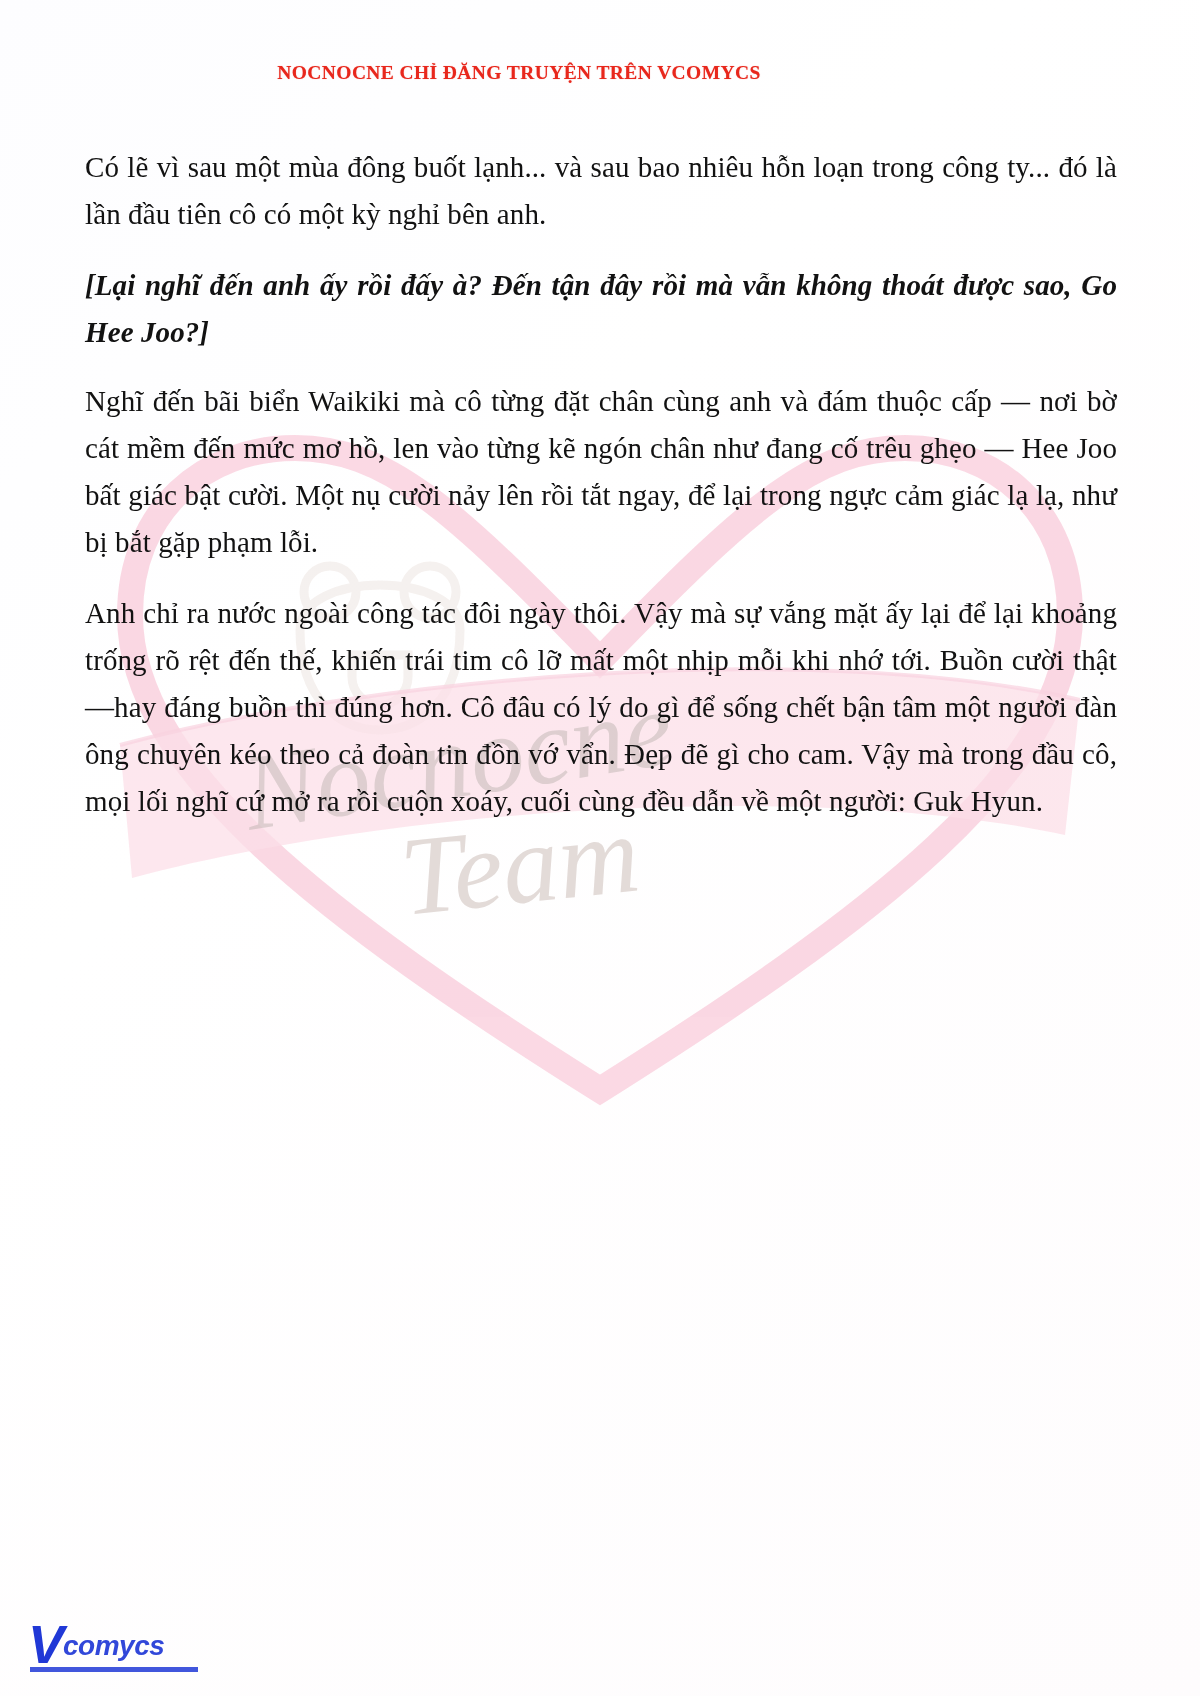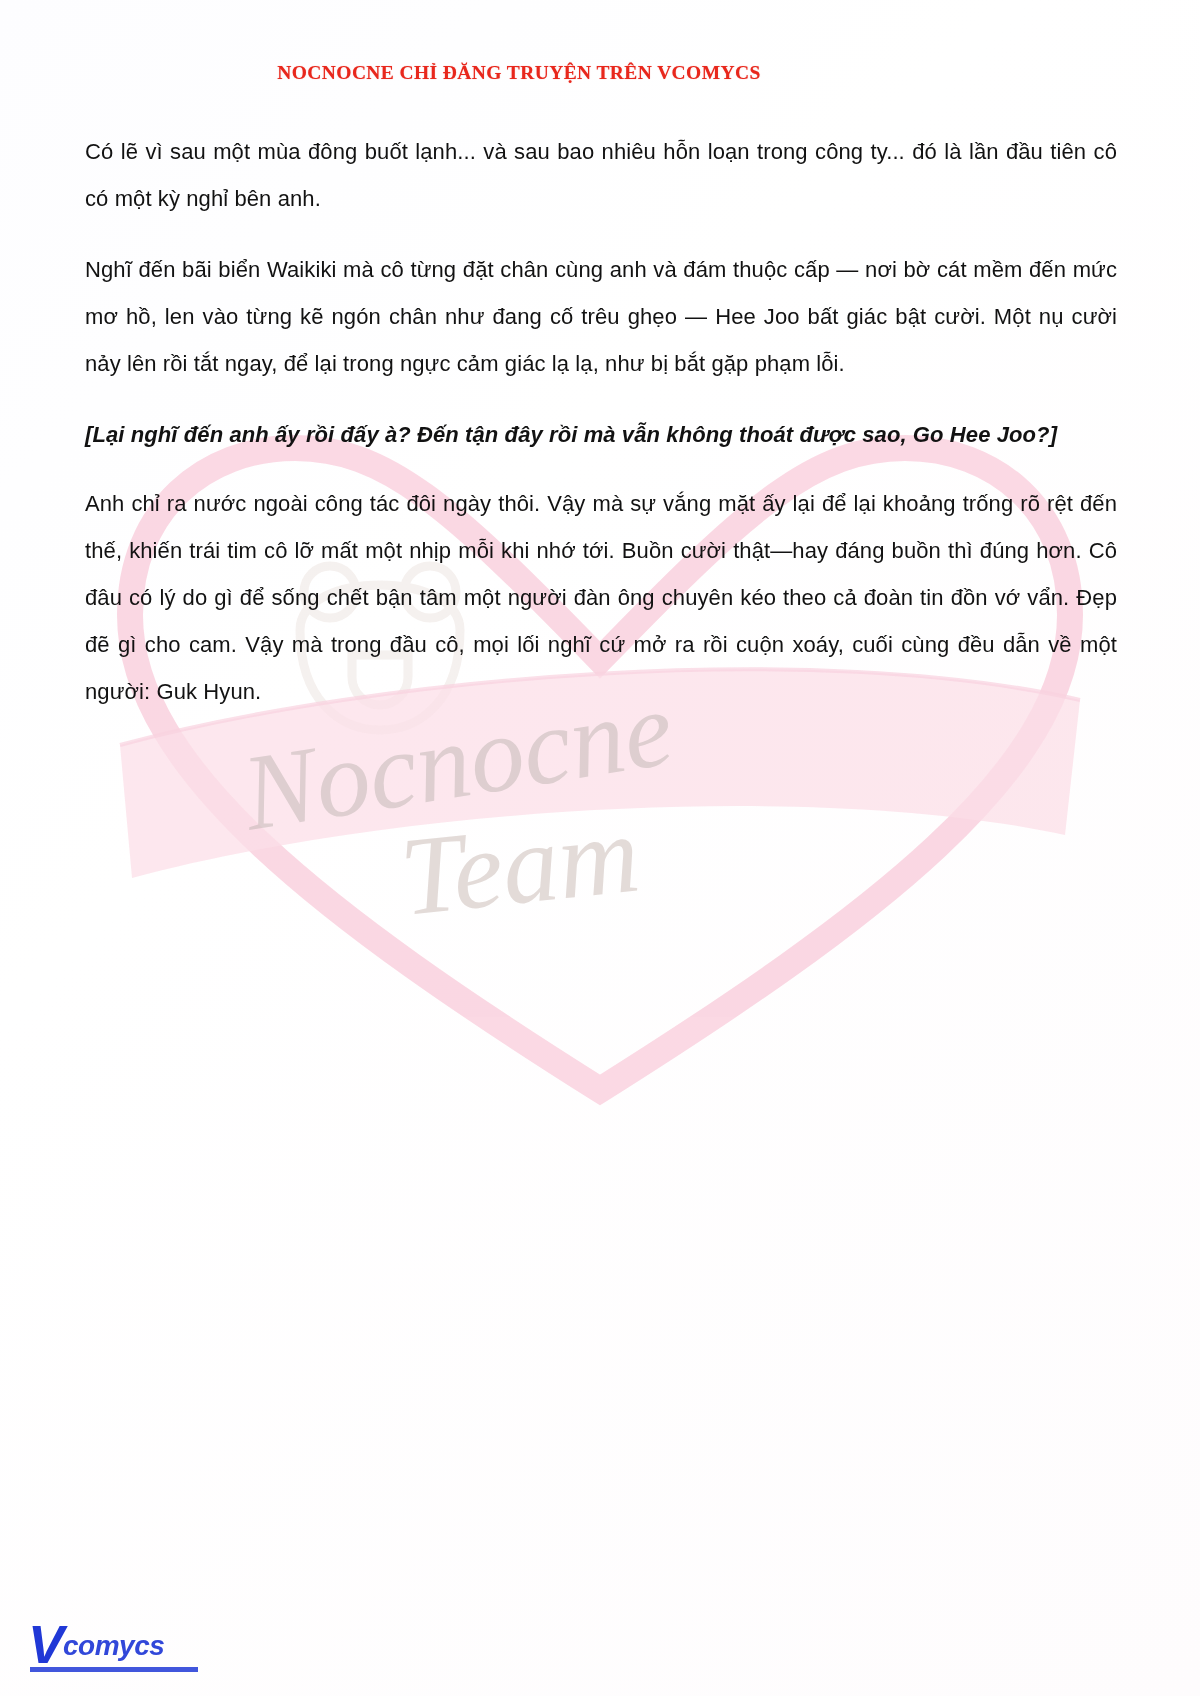--- a/index.html
+++ b/index.html
@@ -56,26 +56,26 @@
 
   
   .content {
     position: absolute;
     top: 128px;
     left: 85px;
     width: 1032px;
     z-index: 2;
   }
   .para {
-    font-family: Liberation Sans, sans-serif;
-    font-size: 22px;
+    font-family: Liberation Serif, serif;
+    font-size: 29px;
     line-height: 47px;
     color: #121212;
     text-align: justify;
-    margin: 0 0 24px 0;
+    margin: 16px 0 24px 0;
     letter-spacing: 0.1px;
   }
   .para.thought {
     font-style: italic;
     font-weight: bold;
     margin-bottom: 22px;
   }
   .para.tight {
     margin-bottom: 26px;
   }
@@ -143,22 +143,22 @@
       <text x="405" y="585" transform="rotate(-6 405 585)" font-family="Liberation Serif, serif" font-size="112" font-style="italic" fill="#cdbfba" opacity="0.55">Team</text>
     </svg>
   </div>
 
   <div class="header">
     <span class="header-text">NOCNOCNE CHỈ ĐĂNG TRUYỆN TRÊN VCOMYCS</span>
   </div>
 
   <div class="content">
     <p class="para">Có lẽ vì sau một mùa đông buốt lạnh... và sau bao nhiêu hỗn loạn trong công ty... đó là lần đầu tiên cô có một kỳ nghỉ bên anh.</p>
+    <p class="para thought">[Lại nghĩ đến anh ấy rồi đấy à? Đến tận đây rồi mà vẫn không thoát được sao, Go Hee Joo?]</p>
     <p class="para">Nghĩ đến bãi biển Waikiki mà cô từng đặt chân cùng anh và đám thuộc cấp — nơi bờ cát mềm đến mức mơ hồ, len vào từng kẽ ngón chân như đang cố trêu ghẹo — Hee Joo bất giác bật cười. Một nụ cười nảy lên rồi tắt ngay, để lại trong ngực cảm giác lạ lạ, như bị bắt gặp phạm lỗi.</p>
-    <p class="para thought">[Lại nghĩ đến anh ấy rồi đấy à? Đến tận đây rồi mà vẫn không thoát được sao, Go Hee Joo?]</p>
     <p class="para">Anh chỉ ra nước ngoài công tác đôi ngày thôi. Vậy mà sự vắng mặt ấy lại để lại khoảng trống rõ rệt đến thế, khiến trái tim cô lỡ mất một nhịp mỗi khi nhớ tới. Buồn cười thật—hay đáng buồn thì đúng hơn. Cô đâu có lý do gì để sống chết bận tâm một người đàn ông chuyên kéo theo cả đoàn tin đồn vớ vẩn. Đẹp đẽ gì cho cam. Vậy mà trong đầu cô, mọi lối nghĩ cứ mở ra rồi cuộn xoáy, cuối cùng đều dẫn về một người: Guk Hyun.</p>
   </div>
 
   <div class="footer-logo">
     <span class="logo-v">V</span>
     <span class="logo-rest">comycs</span>
     <span class="logo-underline"></span>
   </div>
 
 </div>

